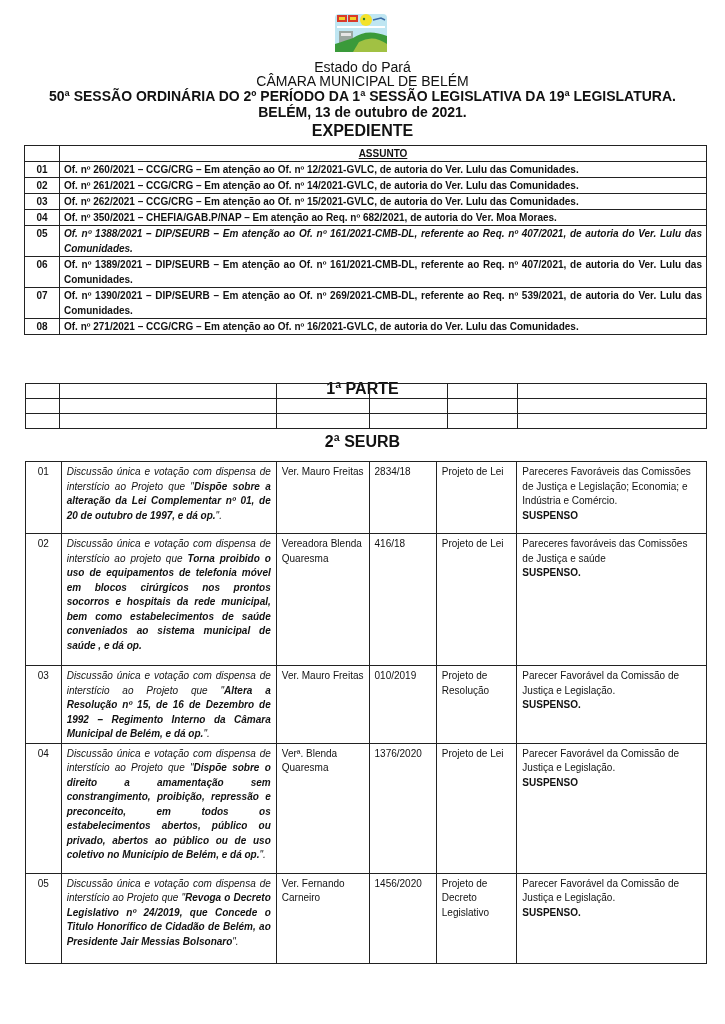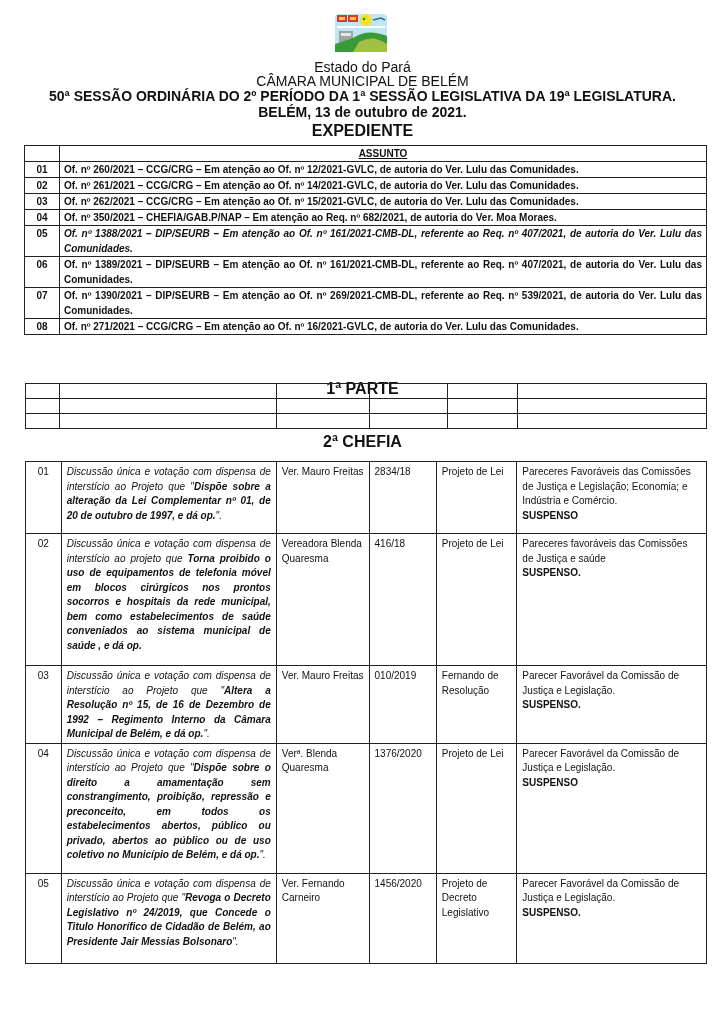--- a/index.html
+++ b/index.html
@@ -119,21 +119,21 @@
           <td></td>
           <td></td>
           <td></td>
           <td></td>
           <td></td>
           <td></td>
         </tr>
   </tbody>
     </table>
 
-  <div class="title-center" style="top:433px;">2ª CHEFIA</div>
+  <div class="title-center" style="top:433px;">2ª SEURB</div>
 
   <table class="p2">
     <tbody>
         <tr style="height:72px;">
       <td class="num">01</td>
       <td class="desc"><span>Discussão única e votação com dispensa de interstício ao Projeto que "</span><span class="bold">Dispõe sobre a alteração da Lei Complementar nº 01, de 20 de outubro de 1997, e dá op.</span><span>".</span></td>
       <td class="auth">Ver. Mauro Freitas</td>
       <td class="proc">2834/18</td>
       <td class="type">Projeto de Lei</td>
       <td class="stat"><span>Pareceres Favoráveis das Comissões de Justiça e Legislação; Economia; e Indústria e Comércio.</span><br><span class="bold">SUSPENSO</span></td>
@@ -144,21 +144,21 @@
       <td class="auth">Vereadora Blenda Quaresma</td>
       <td class="proc">416/18</td>
       <td class="type">Projeto de Lei</td>
       <td class="stat"><span>Pareceres favoráveis das Comissões de Justiça e saúde</span><br><span class="bold">SUSPENSO.</span></td>
     </tr>
     <tr style="height:72px;">
       <td class="num">03</td>
       <td class="desc"><span>Discussão única e votação com dispensa de interstício ao Projeto que "</span><span class="bold">Altera a Resolução nº 15, de 16 de Dezembro de 1992 – Regimento Interno da Câmara Municipal de Belém, e dá op.</span><span>".</span></td>
       <td class="auth">Ver. Mauro Freitas</td>
       <td class="proc">010/2019</td>
-      <td class="type">Fernando de Resolução</td>
+      <td class="type">Projeto de Resolução</td>
       <td class="stat"><span>Parecer Favorável da Comissão de Justiça e Legislação.</span><br><span class="bold">SUSPENSO.</span></td>
     </tr>
     <tr style="height:130px;">
       <td class="num">04</td>
       <td class="desc"><span>Discussão única e votação com dispensa de interstício ao Projeto que "</span><span class="bold">Dispõe sobre o direito a amamentação sem constrangimento, proibição, repressão e preconceito, em todos os estabelecimentos abertos, público ou privado, abertos ao público ou de uso coletivo no Município de Belém, e dá op.</span><span>".</span></td>
       <td class="auth">Verª. Blenda Quaresma</td>
       <td class="proc">1376/2020</td>
       <td class="type">Projeto de Lei</td>
       <td class="stat"><span>Parecer Favorável da Comissão de Justiça e Legislação.</span><br><span class="bold">SUSPENSO</span></td>
     </tr>

